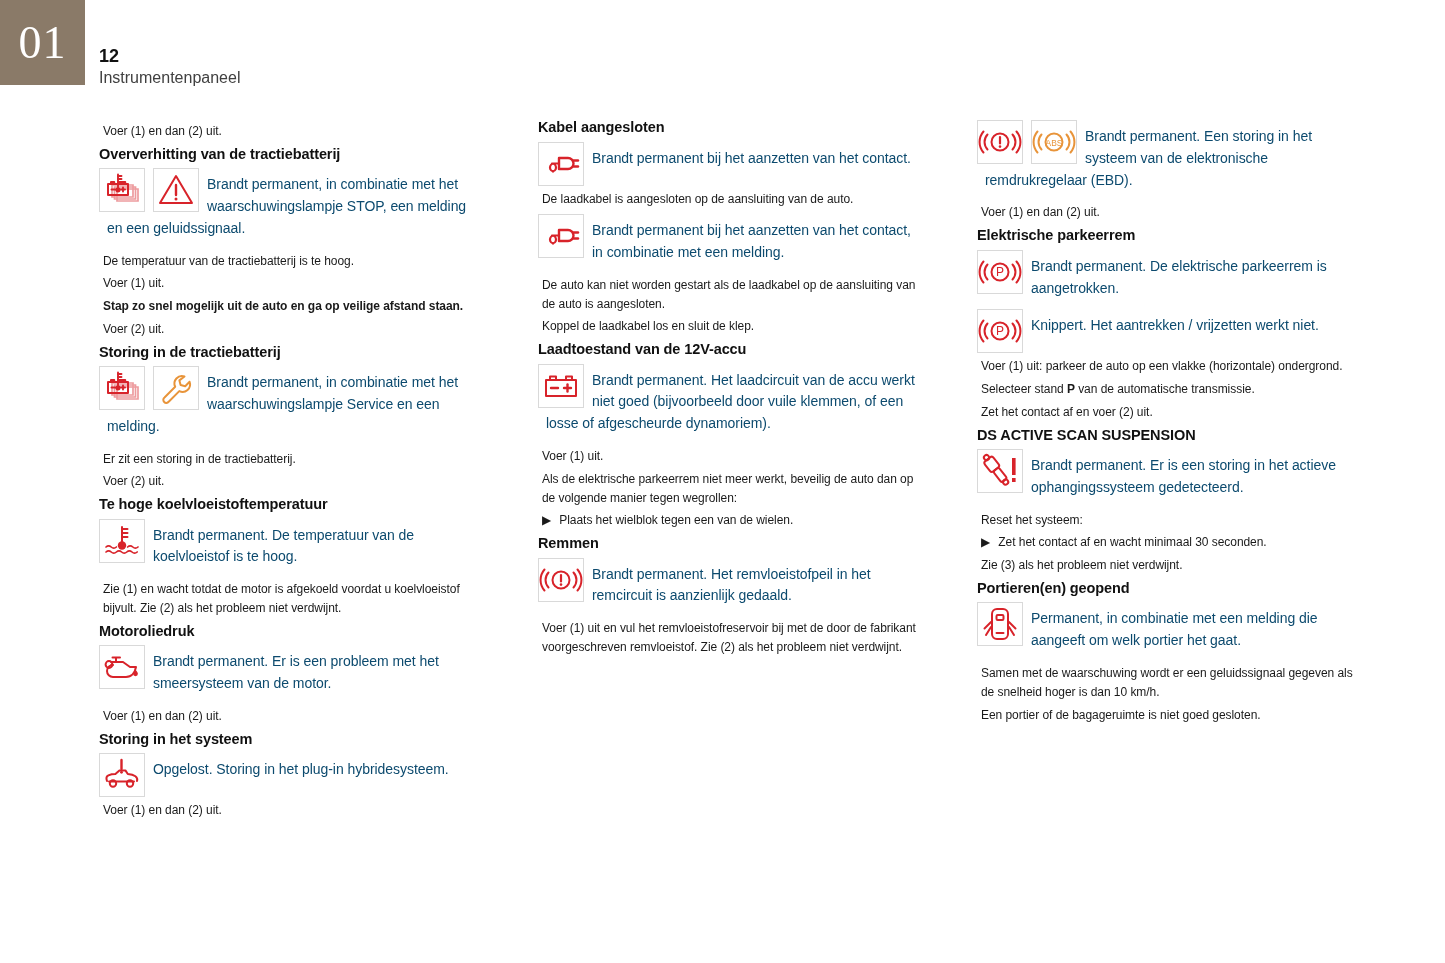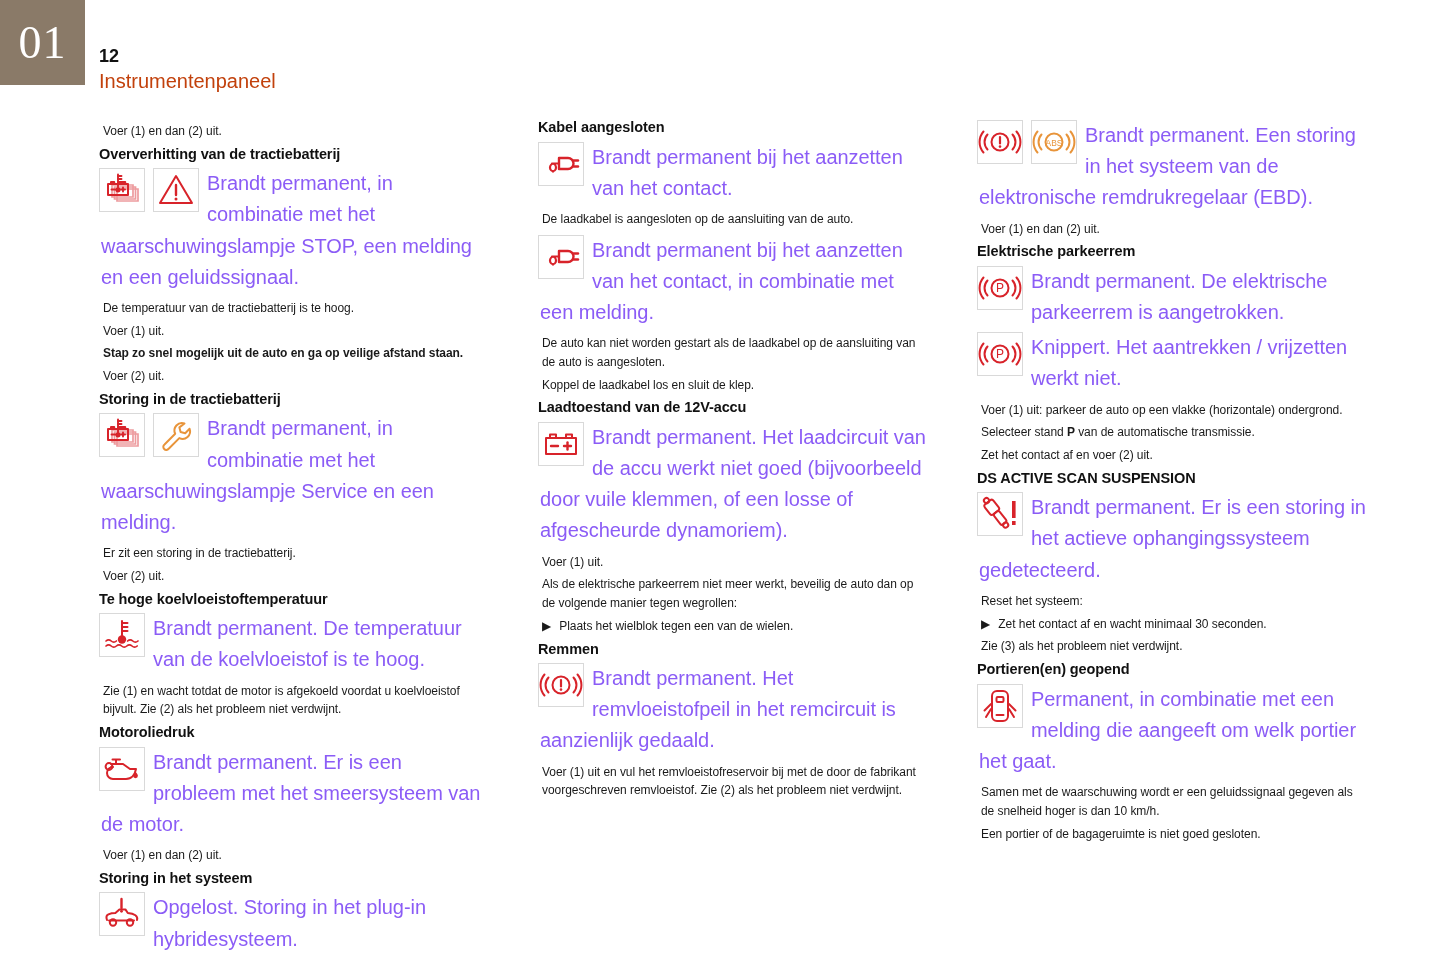--- a/index.html
+++ b/index.html
@@ -17,21 +17,21 @@
     position:absolute;left:0;top:0;width:85px;height:85px;
     background:#8a7a68;
     display:flex;align-items:center;justify-content:center;
   }
   .chapter-badge span{
     font-family:"Liberation Serif","DejaVu Serif",serif;
     font-size:46px;color:#ffffff;letter-spacing:1px;line-height:1;
   }
   .header-text{position:absolute;left:99px;top:45px;}
   .page-num{font-size:18px;font-weight:bold;line-height:1.25;color:#111;}
-  .page-title{font-size:20px;line-height:1.3;color:#c2410c;font-weight:400;}
+  .page-title{font-size:16px;line-height:1.3;color:#404040;font-weight:400;}
 
   
   .columns{
     position:absolute;left:99px;top:118px;
     width:1272px;
     display:flex;gap:46px;
   }
   .col{width:393px;}
 
   h3.sec{
@@ -46,21 +46,21 @@
     letter-spacing:-0.05px;
   }
   p.txt.bold{font-weight:bold;}
   .arrow{display:inline-block;width:14px;}
 
   
   .iconblock{overflow:hidden;}
   .iconblock .ic{float:left;margin-right:8px;margin-top:2px;margin-bottom:0;}
   .iconblock .ic + .ic{margin-right:8px;}
   .iconblock .ftxt{
-    font-size:20px;line-height:1.56;margin:2px;color:#8b5cf6;
+    font-size:14px;line-height:1.56;margin:8px;color:#0c4a6e;
     letter-spacing:-0.05px;
   }
   .clr{clear:both;}
 
   .icon{
     width:46px;height:44px;
     border:1px solid #d9d9d9;
     box-sizing:border-box;
     display:inline-block;
     vertical-align:top;

